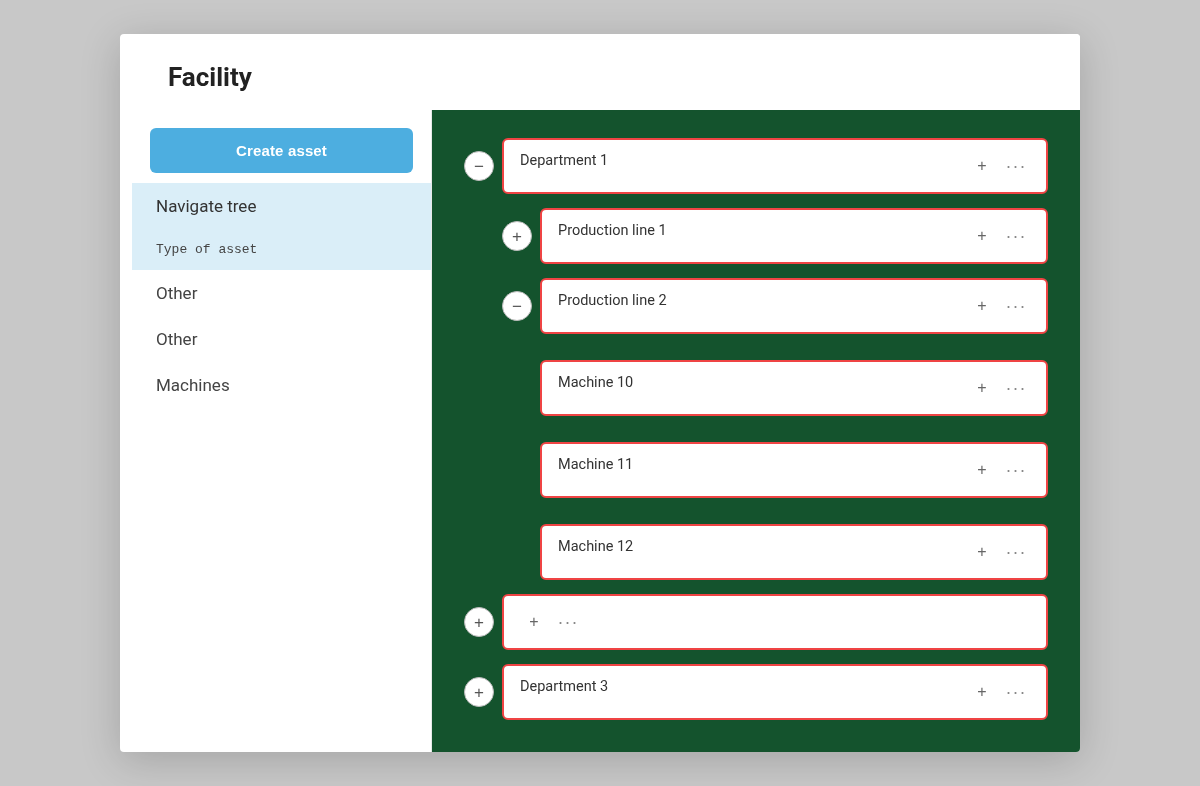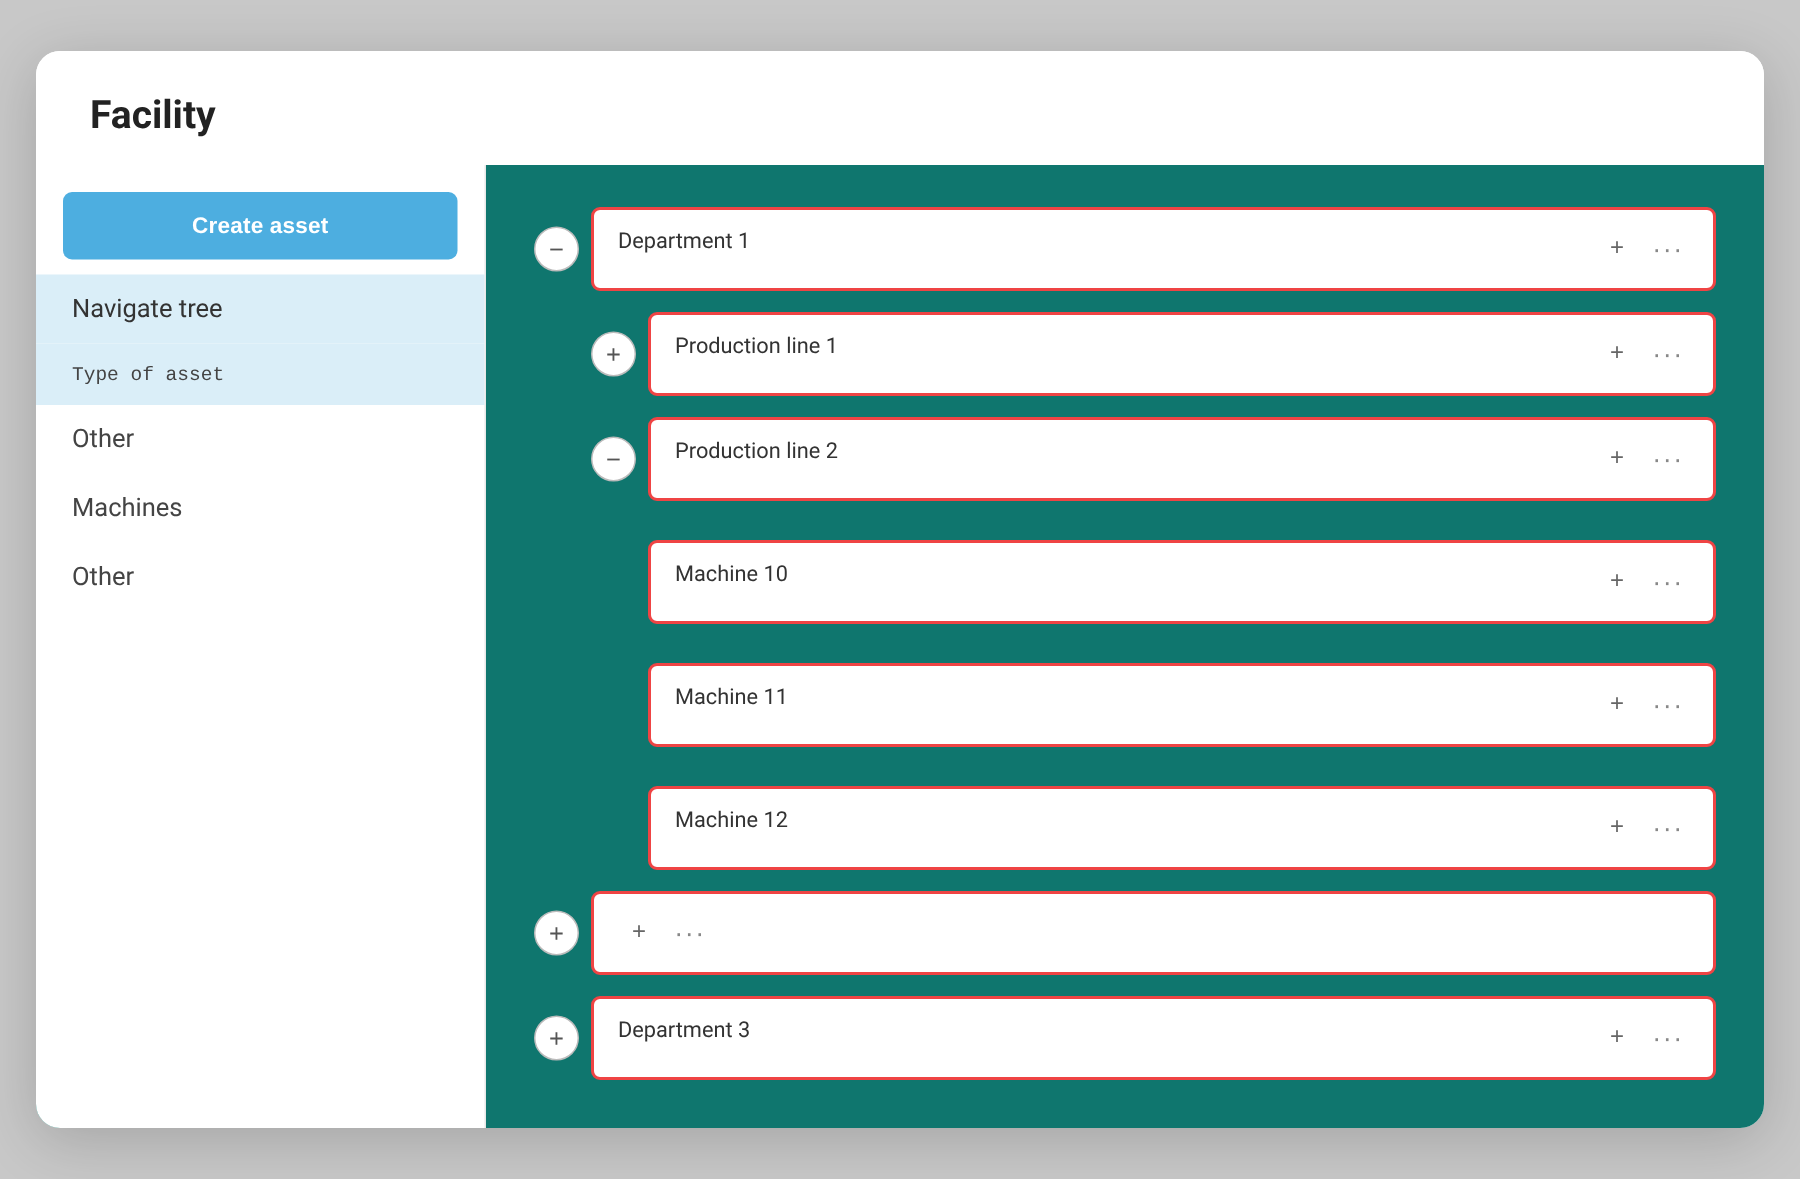--- a/index.html
+++ b/index.html
@@ -5,43 +5,44 @@
     * { box-sizing: border-box; margin: 0; padding: 0; }
     body {
       background: #c8c8c8;
       display: flex;
       align-items: center;
       justify-content: center;
       min-height: 100vh;
       font-family: -apple-system, BlinkMacSystemFont, 'Segoe UI', Roboto, sans-serif;
     }
     .app-window {
-      width: 1152px;
+      width: 960px;
       min-height: 680px;
       background: #fff;
-      border-radius: 16px;
+      border-radius: 4px;
       box-shadow: 0 8px 40px rgba(0,0,0,0.18);
       overflow: hidden;
       display: flex;
       flex-direction: column;
+      padding-left: 12px;
     }
     .app-header {
       padding: 28px 36px 18px 36px;
       background: #fff;
       border-bottom: none;
     }
     .app-title {
       font-size: 26px;
       font-weight: 700;
       color: #222;
     }
     .app-body {
       display: flex;
       flex: 1;
-      background: #0f766e;
+      background: #14532d;
     }
     .sidebar {
       width: 300px;
       min-width: 300px;
       background: #fff;
       display: flex;
       flex-direction: column;
       border-right: 1px solid #e8e8e8;
       padding: 18px 0 18px 0;
     }
@@ -155,22 +156,22 @@
   <div class="app-header">
     <span class="app-title">Facility</span>
   </div>
   <div class="app-body">
 
     <div class="sidebar">
       <button class="create-asset-btn">Create asset</button>
       <div class="sidebar-item highlighted">Navigate tree</div>
       <div class="sidebar-section-label">Type of asset</div>
       <div class="sidebar-item">Other</div>
+      <div class="sidebar-item">Other</div>
       <div class="sidebar-item">Machines</div>
-      <div class="sidebar-item">Other</div>
     </div>
 
     <div class="main-content">
 
       <div class="tree-row level-1">
         <button class="circle-btn">−</button>
         <div class="tree-node">
           <span class="tree-node-label">Department 1</span>
           <div class="tree-node-actions">
             <button class="node-action-btn">+</button>

